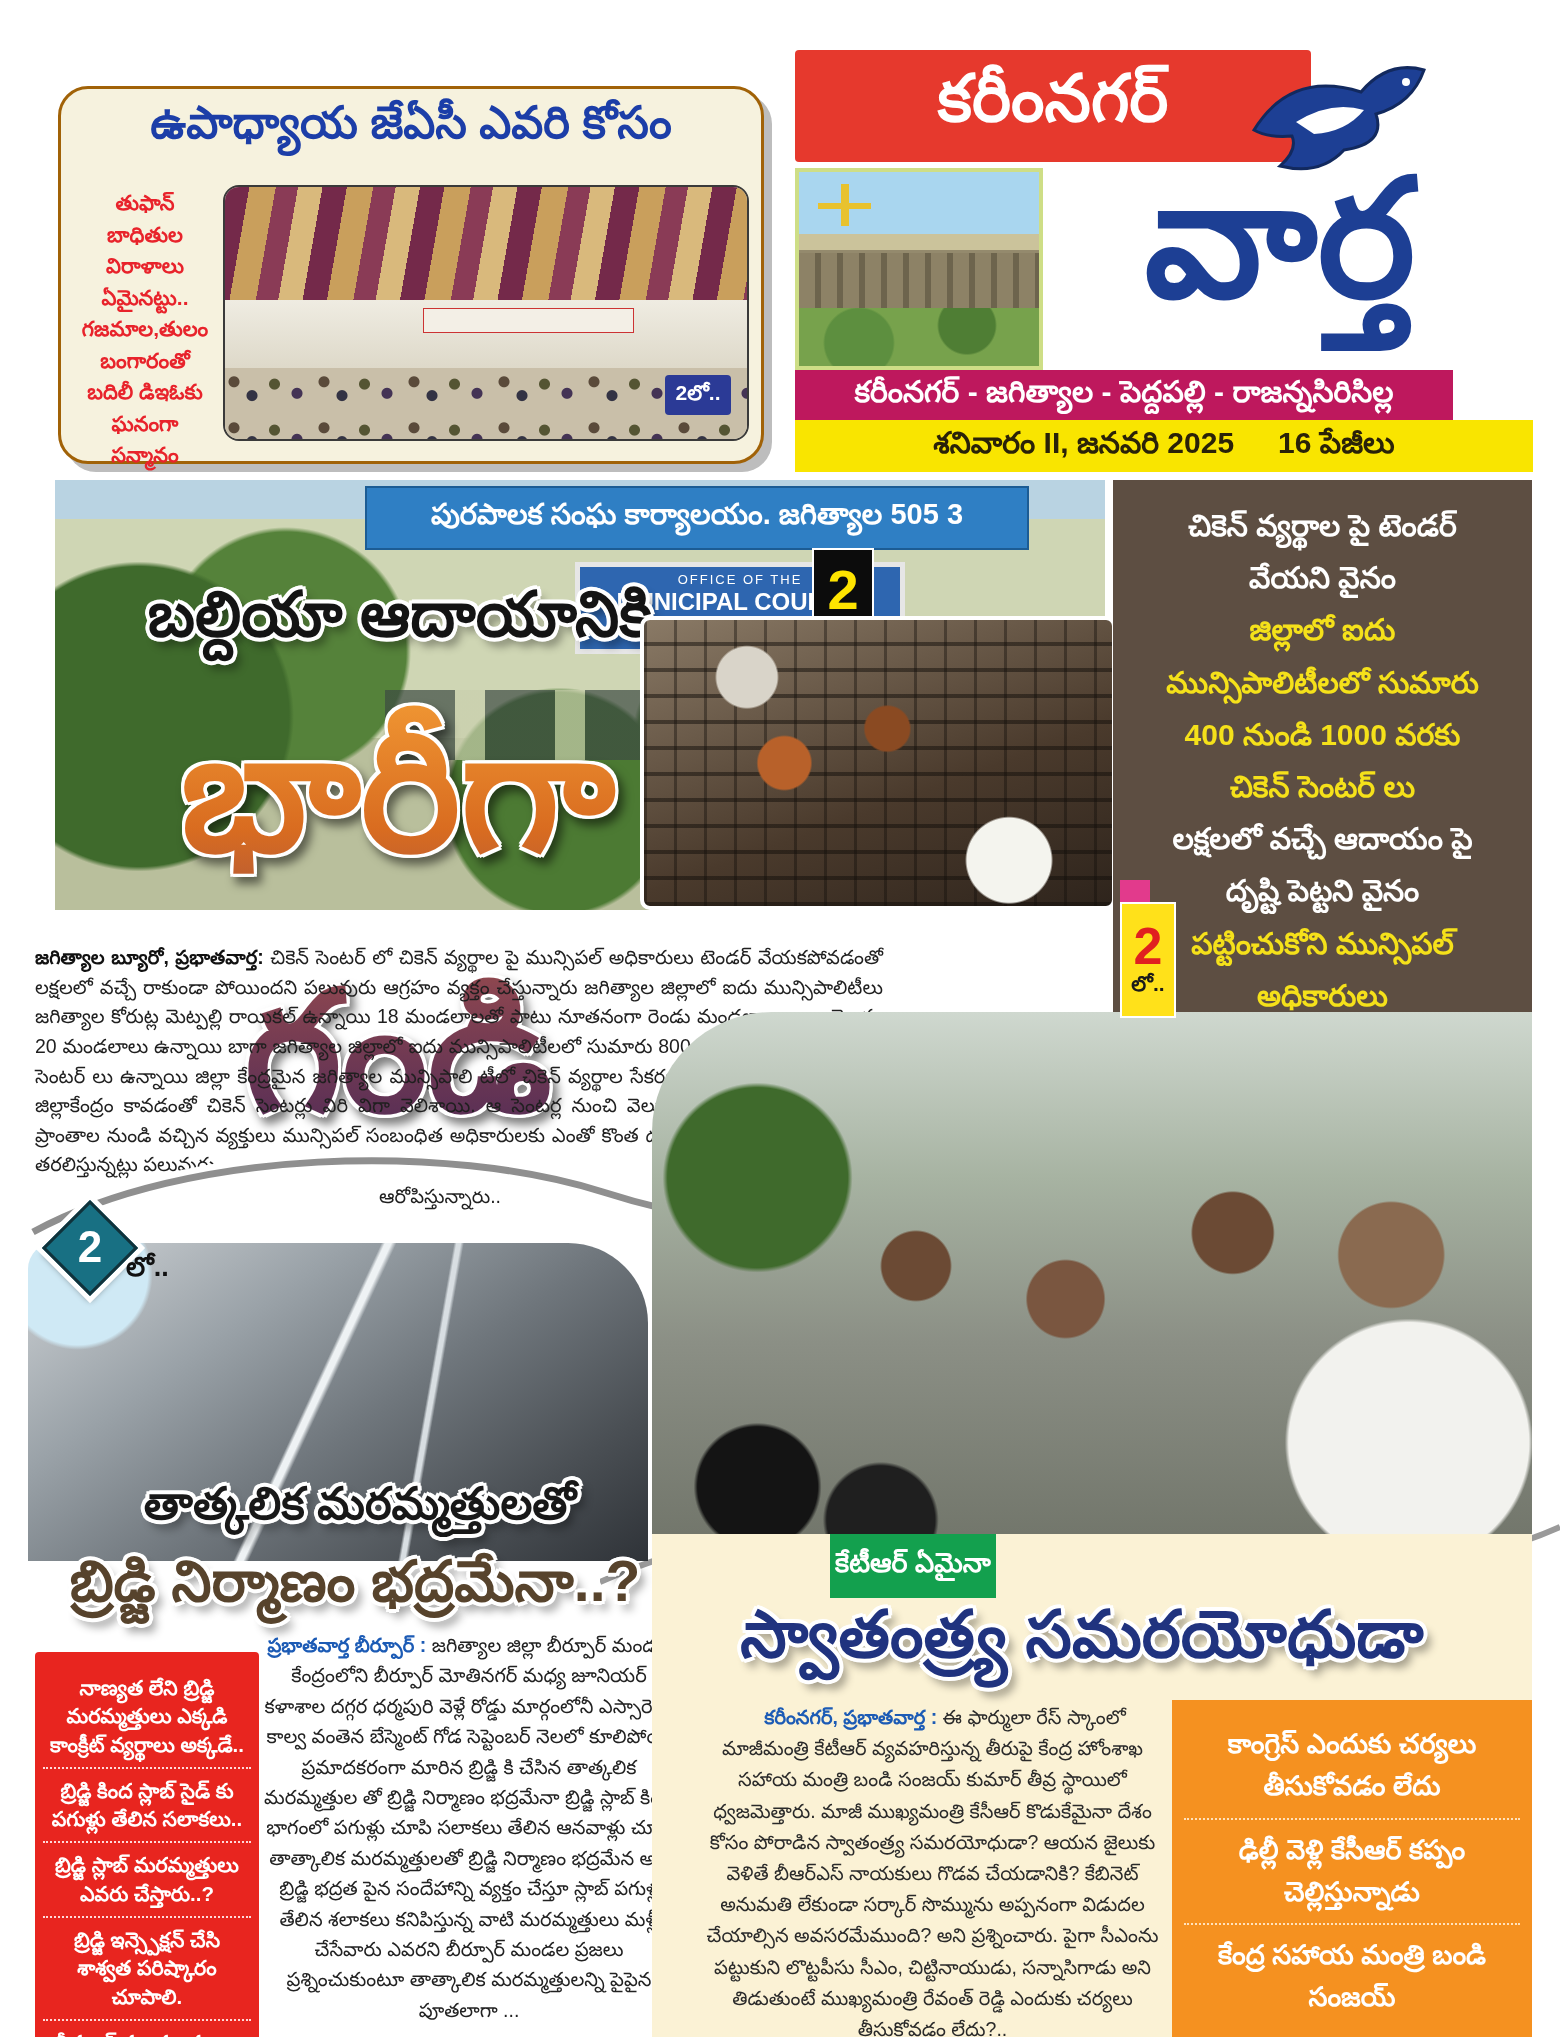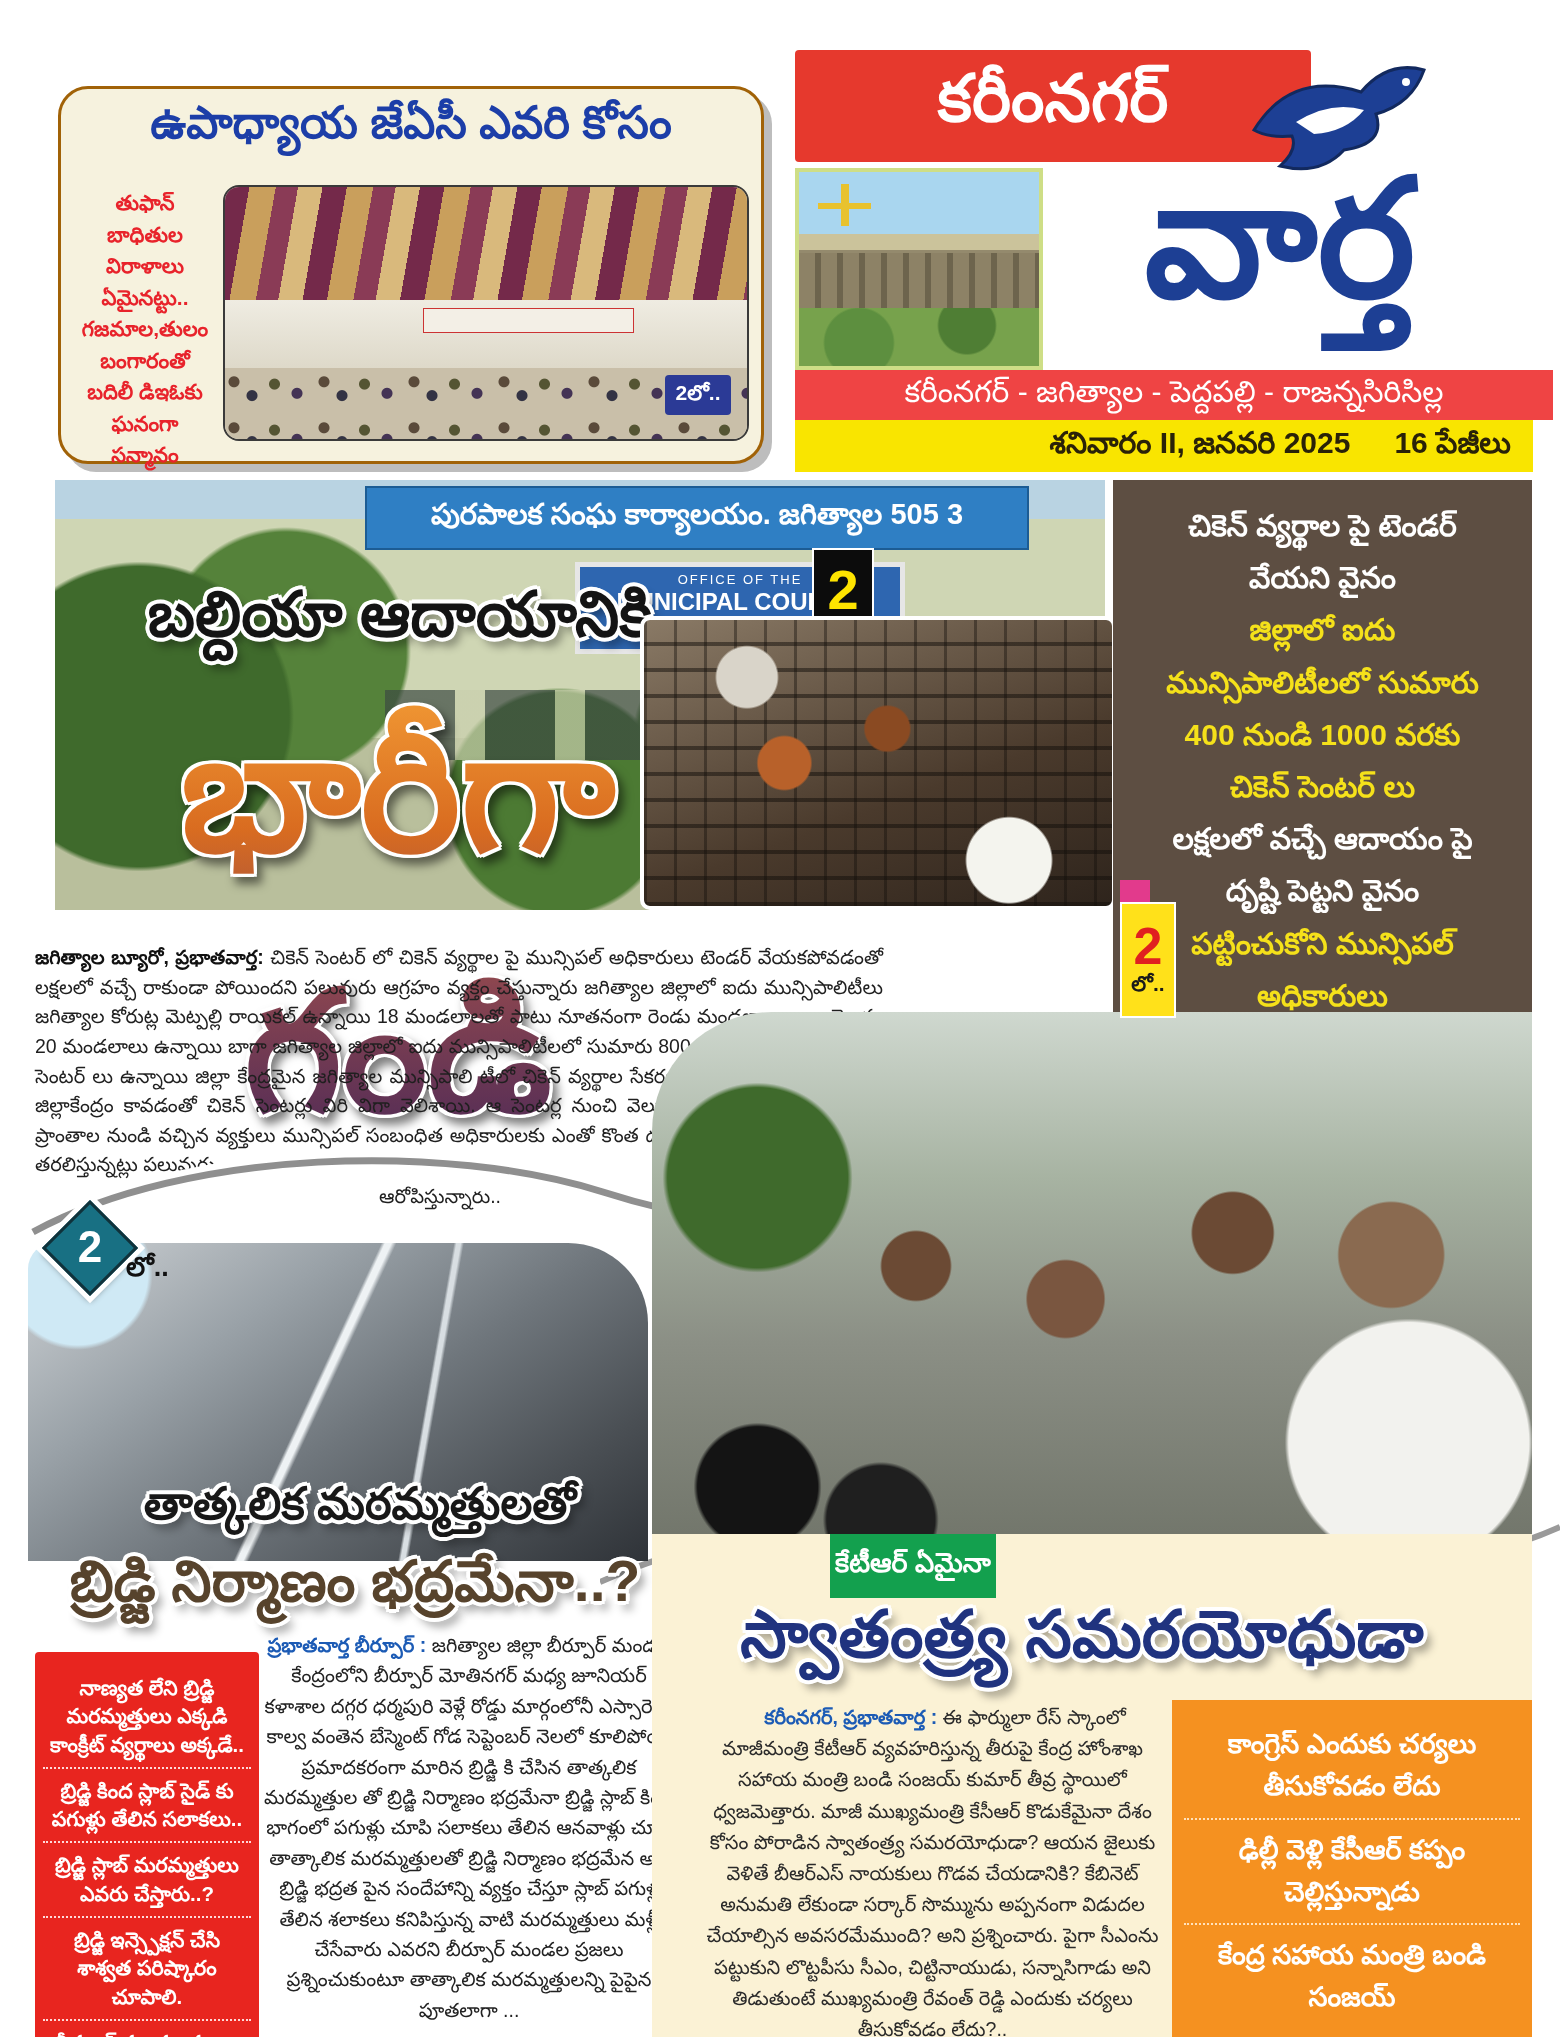--- a/index.html
+++ b/index.html
@@ -36,24 +36,24 @@
   #mast-dam{left:795px;top:168px;width:240px;height:194px;border:4px solid #cede86;overflow:hidden;background:
       linear-gradient(180deg,#a9d6ef 0 32%,#cbc39b 32% 40%,#948a6d 40% 42%,transparent 42%),#7d7257;}
   .dam-crane{left:8%;top:6%;width:22%;height:22%;background:
       linear-gradient(0deg,transparent 40%,#e8c22e 40% 55%,transparent 55%),
       linear-gradient(90deg,transparent 44%,#e8c22e 44% 58%,transparent 58%);}
   .dam-wall{left:0;top:42%;width:100%;height:34%;background:
       repeating-linear-gradient(90deg,#8d8266 0 16px,#6d644d 16px 22px),#8d8266;}
   .dam-green{left:0;top:70%;width:100%;height:30%;background:
       radial-gradient(circle at 70% 30%,#4f7e34 0 28px,transparent 30px),
       radial-gradient(circle at 25% 60%,#5d8f3f 0 34px,transparent 36px),#77a24c;}
-  #strip-red{left:795px;top:370px;width:758px;height:50px;background:#ef4444;color:#fff;font-weight:normal;
+  #strip-red{left:795px;top:370px;width:658px;height:50px;background:#be185d;color:#fff;font-weight:bold;
       font-size:30px;display:flex;align-items:center;justify-content:center;}
   #strip-yellow{left:795px;top:420px;width:738px;height:52px;background:#f9e500;color:#2a2208;font-weight:bold;
-      font-size:30px;display:flex;align-items:center;justify-content:flex-end;padding:0 22px;box-sizing:border-box;gap:44px;}
+      font-size:30px;display:flex;align-items:center;justify-content:center;padding:0 22px;box-sizing:border-box;gap:44px;}
 
   
   #muni-photo{left:55px;top:480px;width:1050px;height:430px;overflow:hidden;background:
       radial-gradient(circle at 8% 55%,#3f6a2c 0 150px,transparent 155px),
       radial-gradient(circle at 22% 40%,#55823a 0 120px,transparent 125px),
       radial-gradient(circle at 48% 75%,#4c7a33 0 110px,transparent 115px),
       radial-gradient(circle at 64% 60%,#5d8b3e 0 90px,transparent 95px),
       linear-gradient(180deg,#b9d3e2 0 9%,#cfd6b4 9% 60%,#b9bf9c 60% 100%);}
   .muni-sign{left:310px;top:6px;width:660px;height:60px;background:#2f7fc4;color:#fff;font-size:29px;font-weight:bold;
       display:flex;align-items:center;justify-content:center;border:2px solid #1c5c94;}

